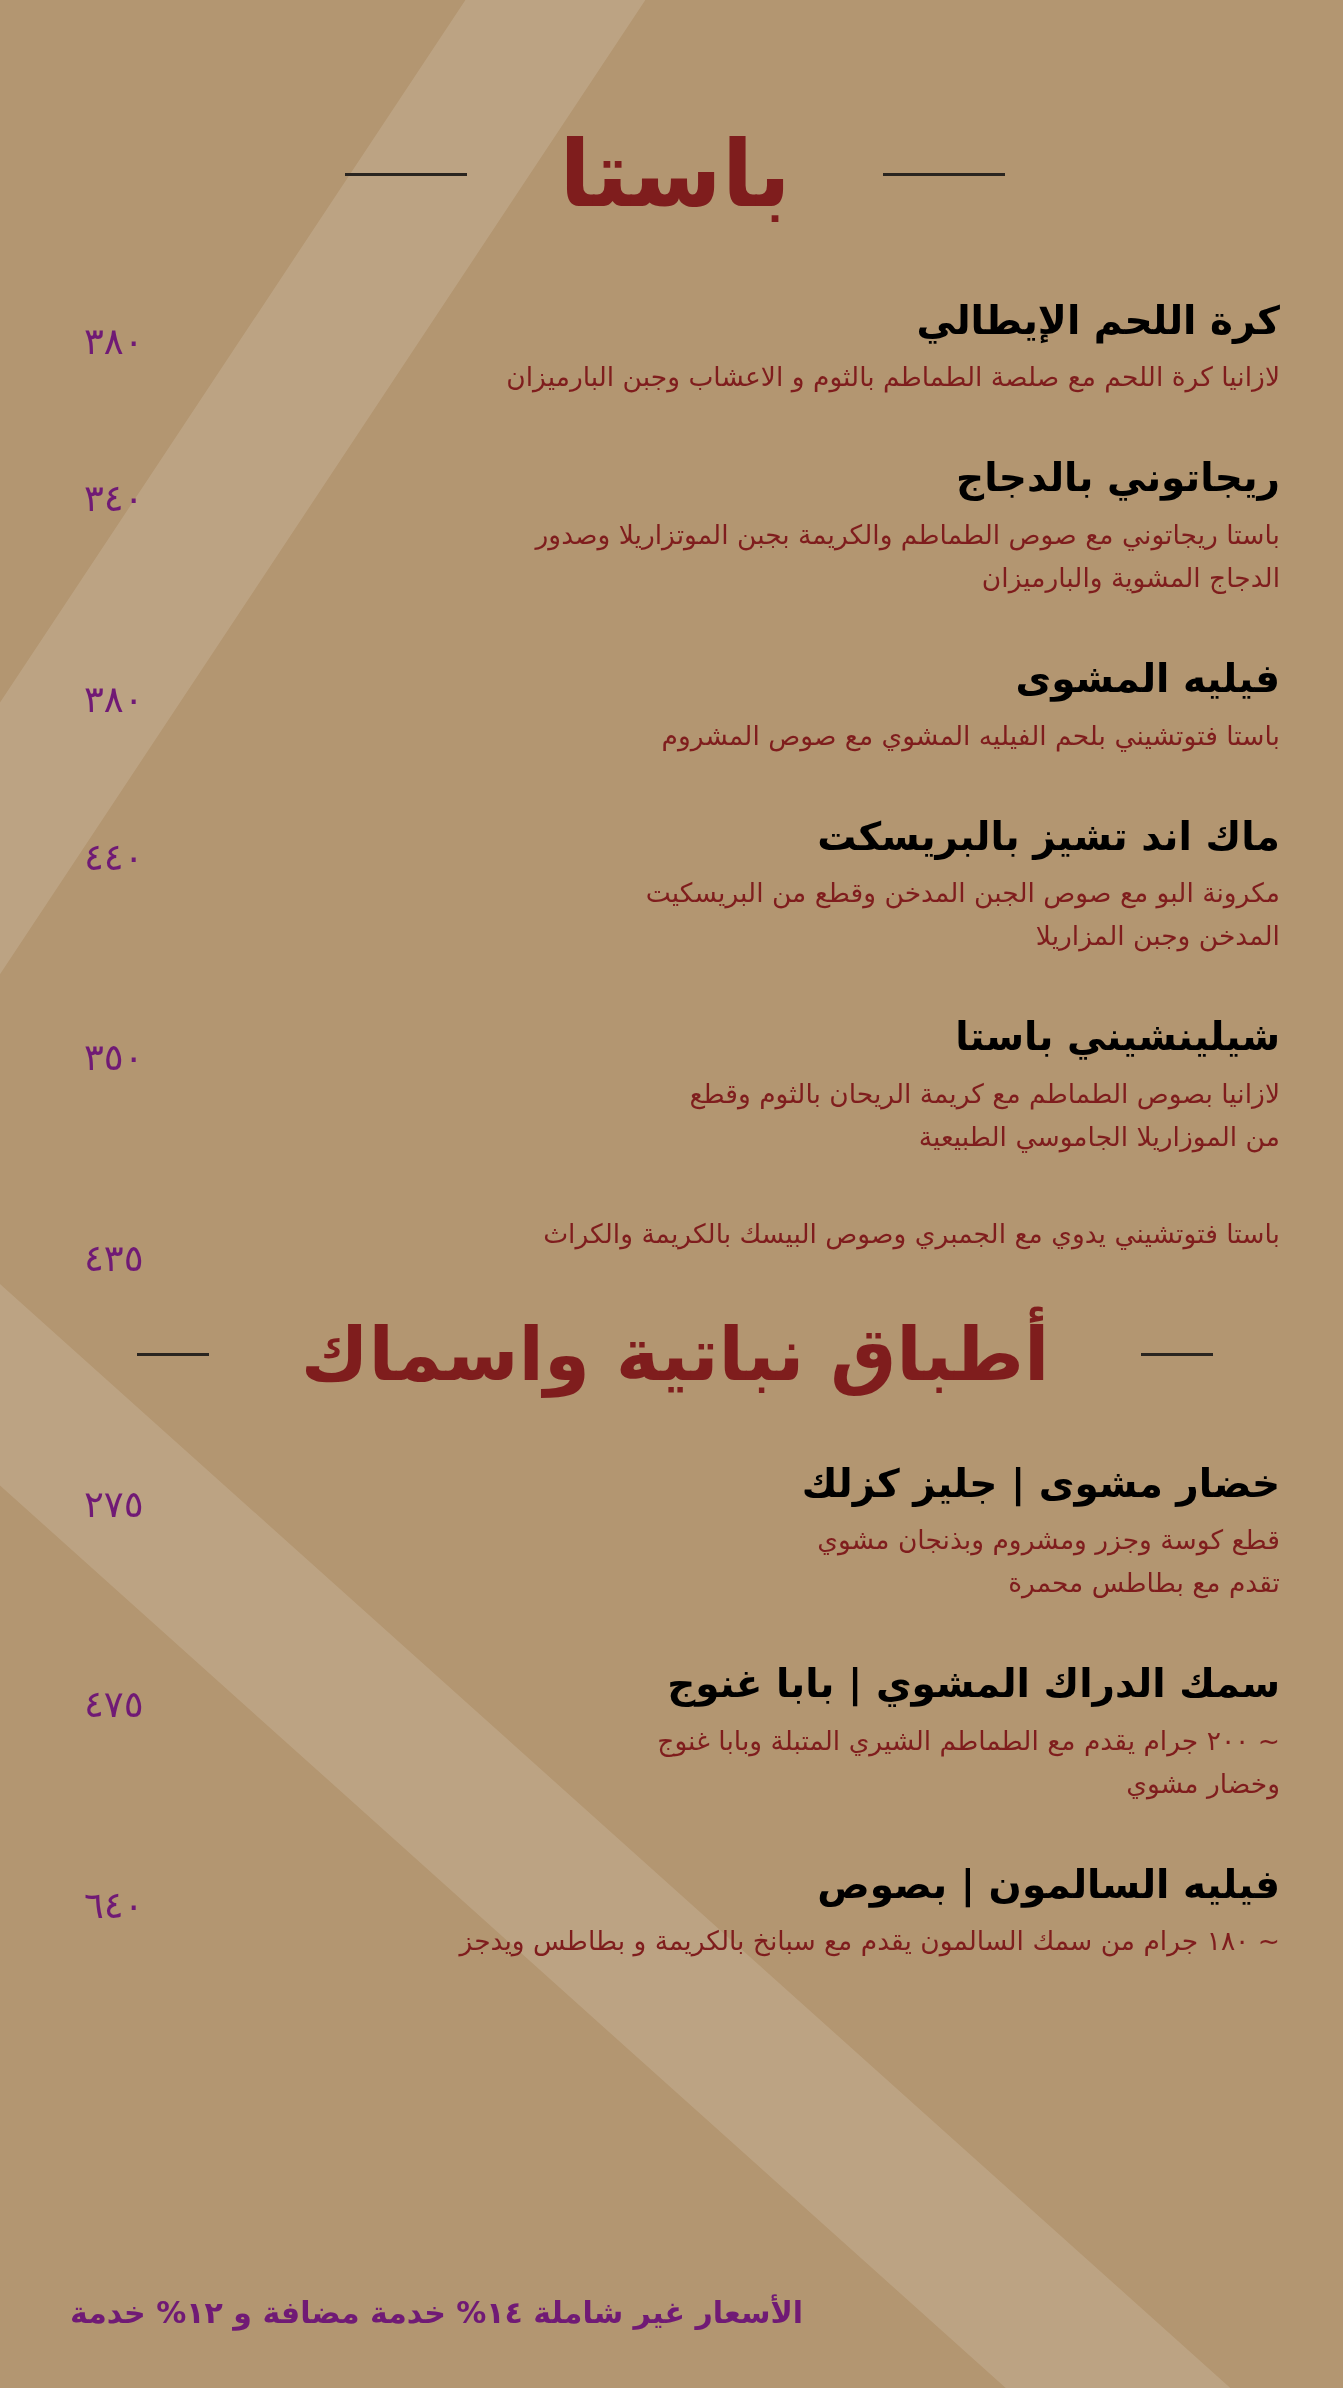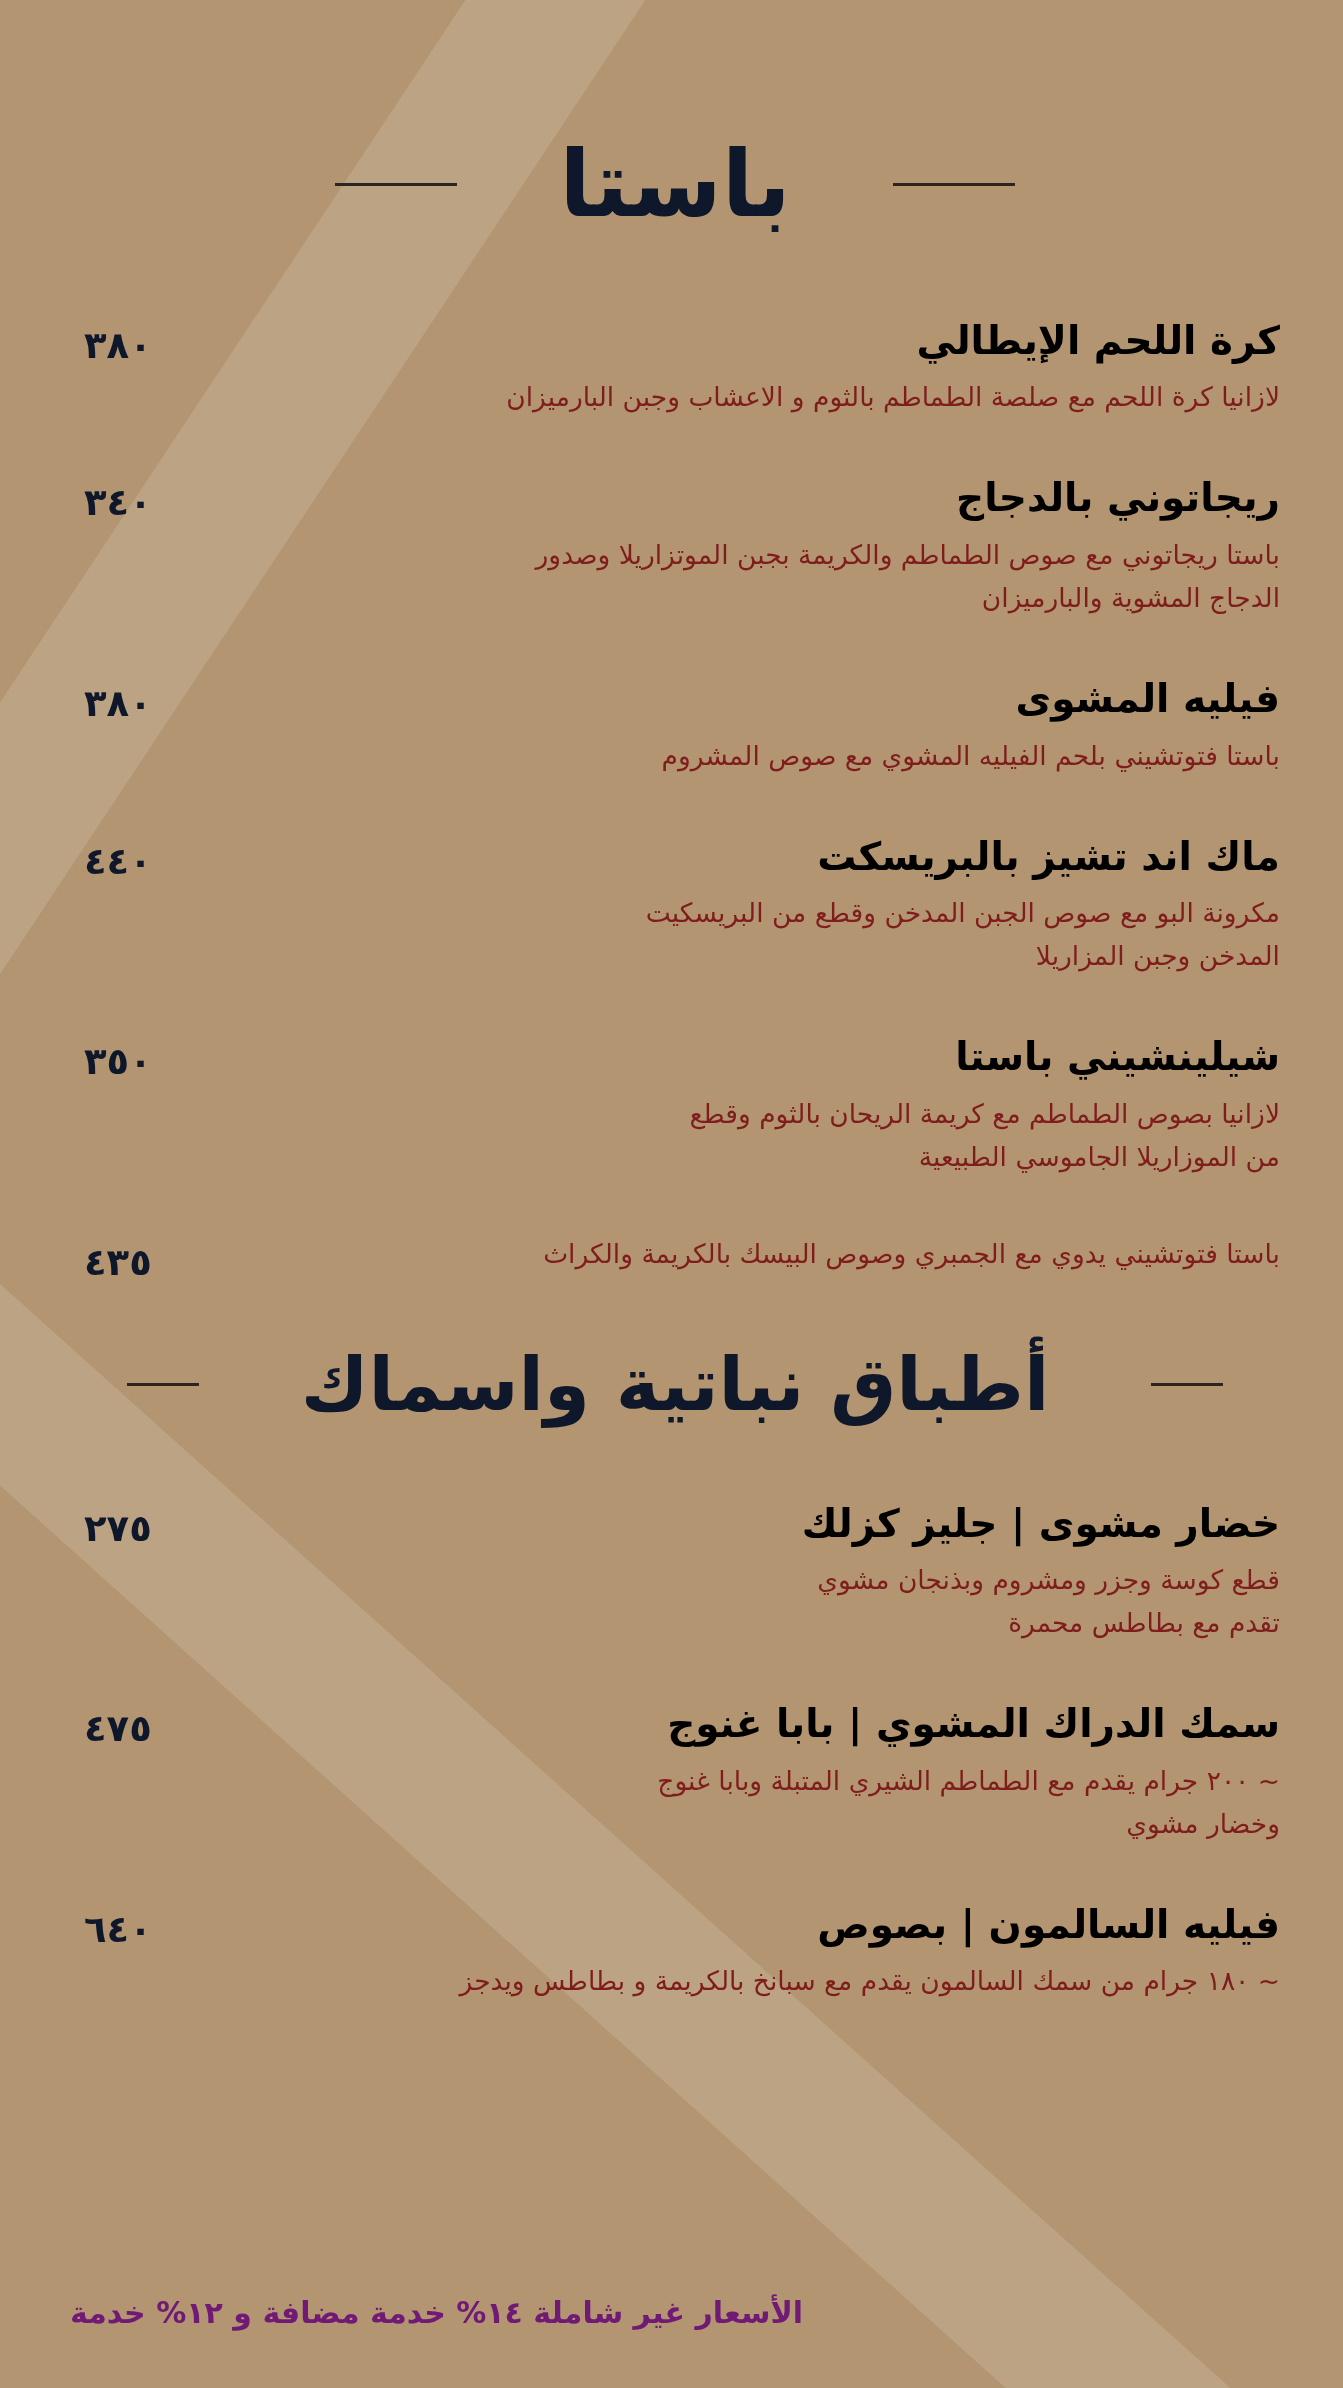--- a/index.html
+++ b/index.html
@@ -20,21 +20,21 @@
     height: 100%;
     padding: 120px 63px 58px 70px;
     display: flex; flex-direction: column;
   }
   
   .sec-header {
     display: flex; align-items: center; justify-content: center;
     gap: 90px; margin: 0 0 66px 0;
   }
   .sec-title {
-    margin: 12px; color: #0f172a;
+    margin: 2px; color: #7f1d1d;
     font-size: 92px; font-weight: bold; line-height: 1.15;
     letter-spacing: 0;
   }
   .sec-line { width: 122px; height: 3px; background: #2a2520; flex: 0 0 auto; }
   .menu-sections > section:nth-child(2) .sec-header { margin-top: 28px; margin-bottom: 60px; }
   .menu-sections > section:nth-child(2) .sec-title { font-size: 74px; }
   .menu-sections > section:nth-child(2) .sec-line { width: 72px; }
 
   .item {
     position: relative;
@@ -45,22 +45,22 @@
   .item-name {
     margin: 0 0 10px 0; color: #000000;
     font-size: 39px; font-weight: bold; line-height: 1.3;
   }
   .item-desc {
     margin: 0; color: #7f1d1d;
     font-size: 26.5px; font-weight: normal; line-height: 1.62;
     white-space: pre-line;
   }
   .item-price {
-    position: absolute; left: 14px; top: 8px;
-    color: #0f172a; font-size: 37px; font-weight: bold;
+    position: absolute; left: 14px; top: 24px;
+    color: #701a75; font-size: 37px; font-weight: normal;
     direction: ltr;
   }
   .menu-footer {
     margin-top: auto;
     text-align: left;
     color: #701a75;
     font-size: 30px; font-weight: bold;
   }
 </style>
 </head>

